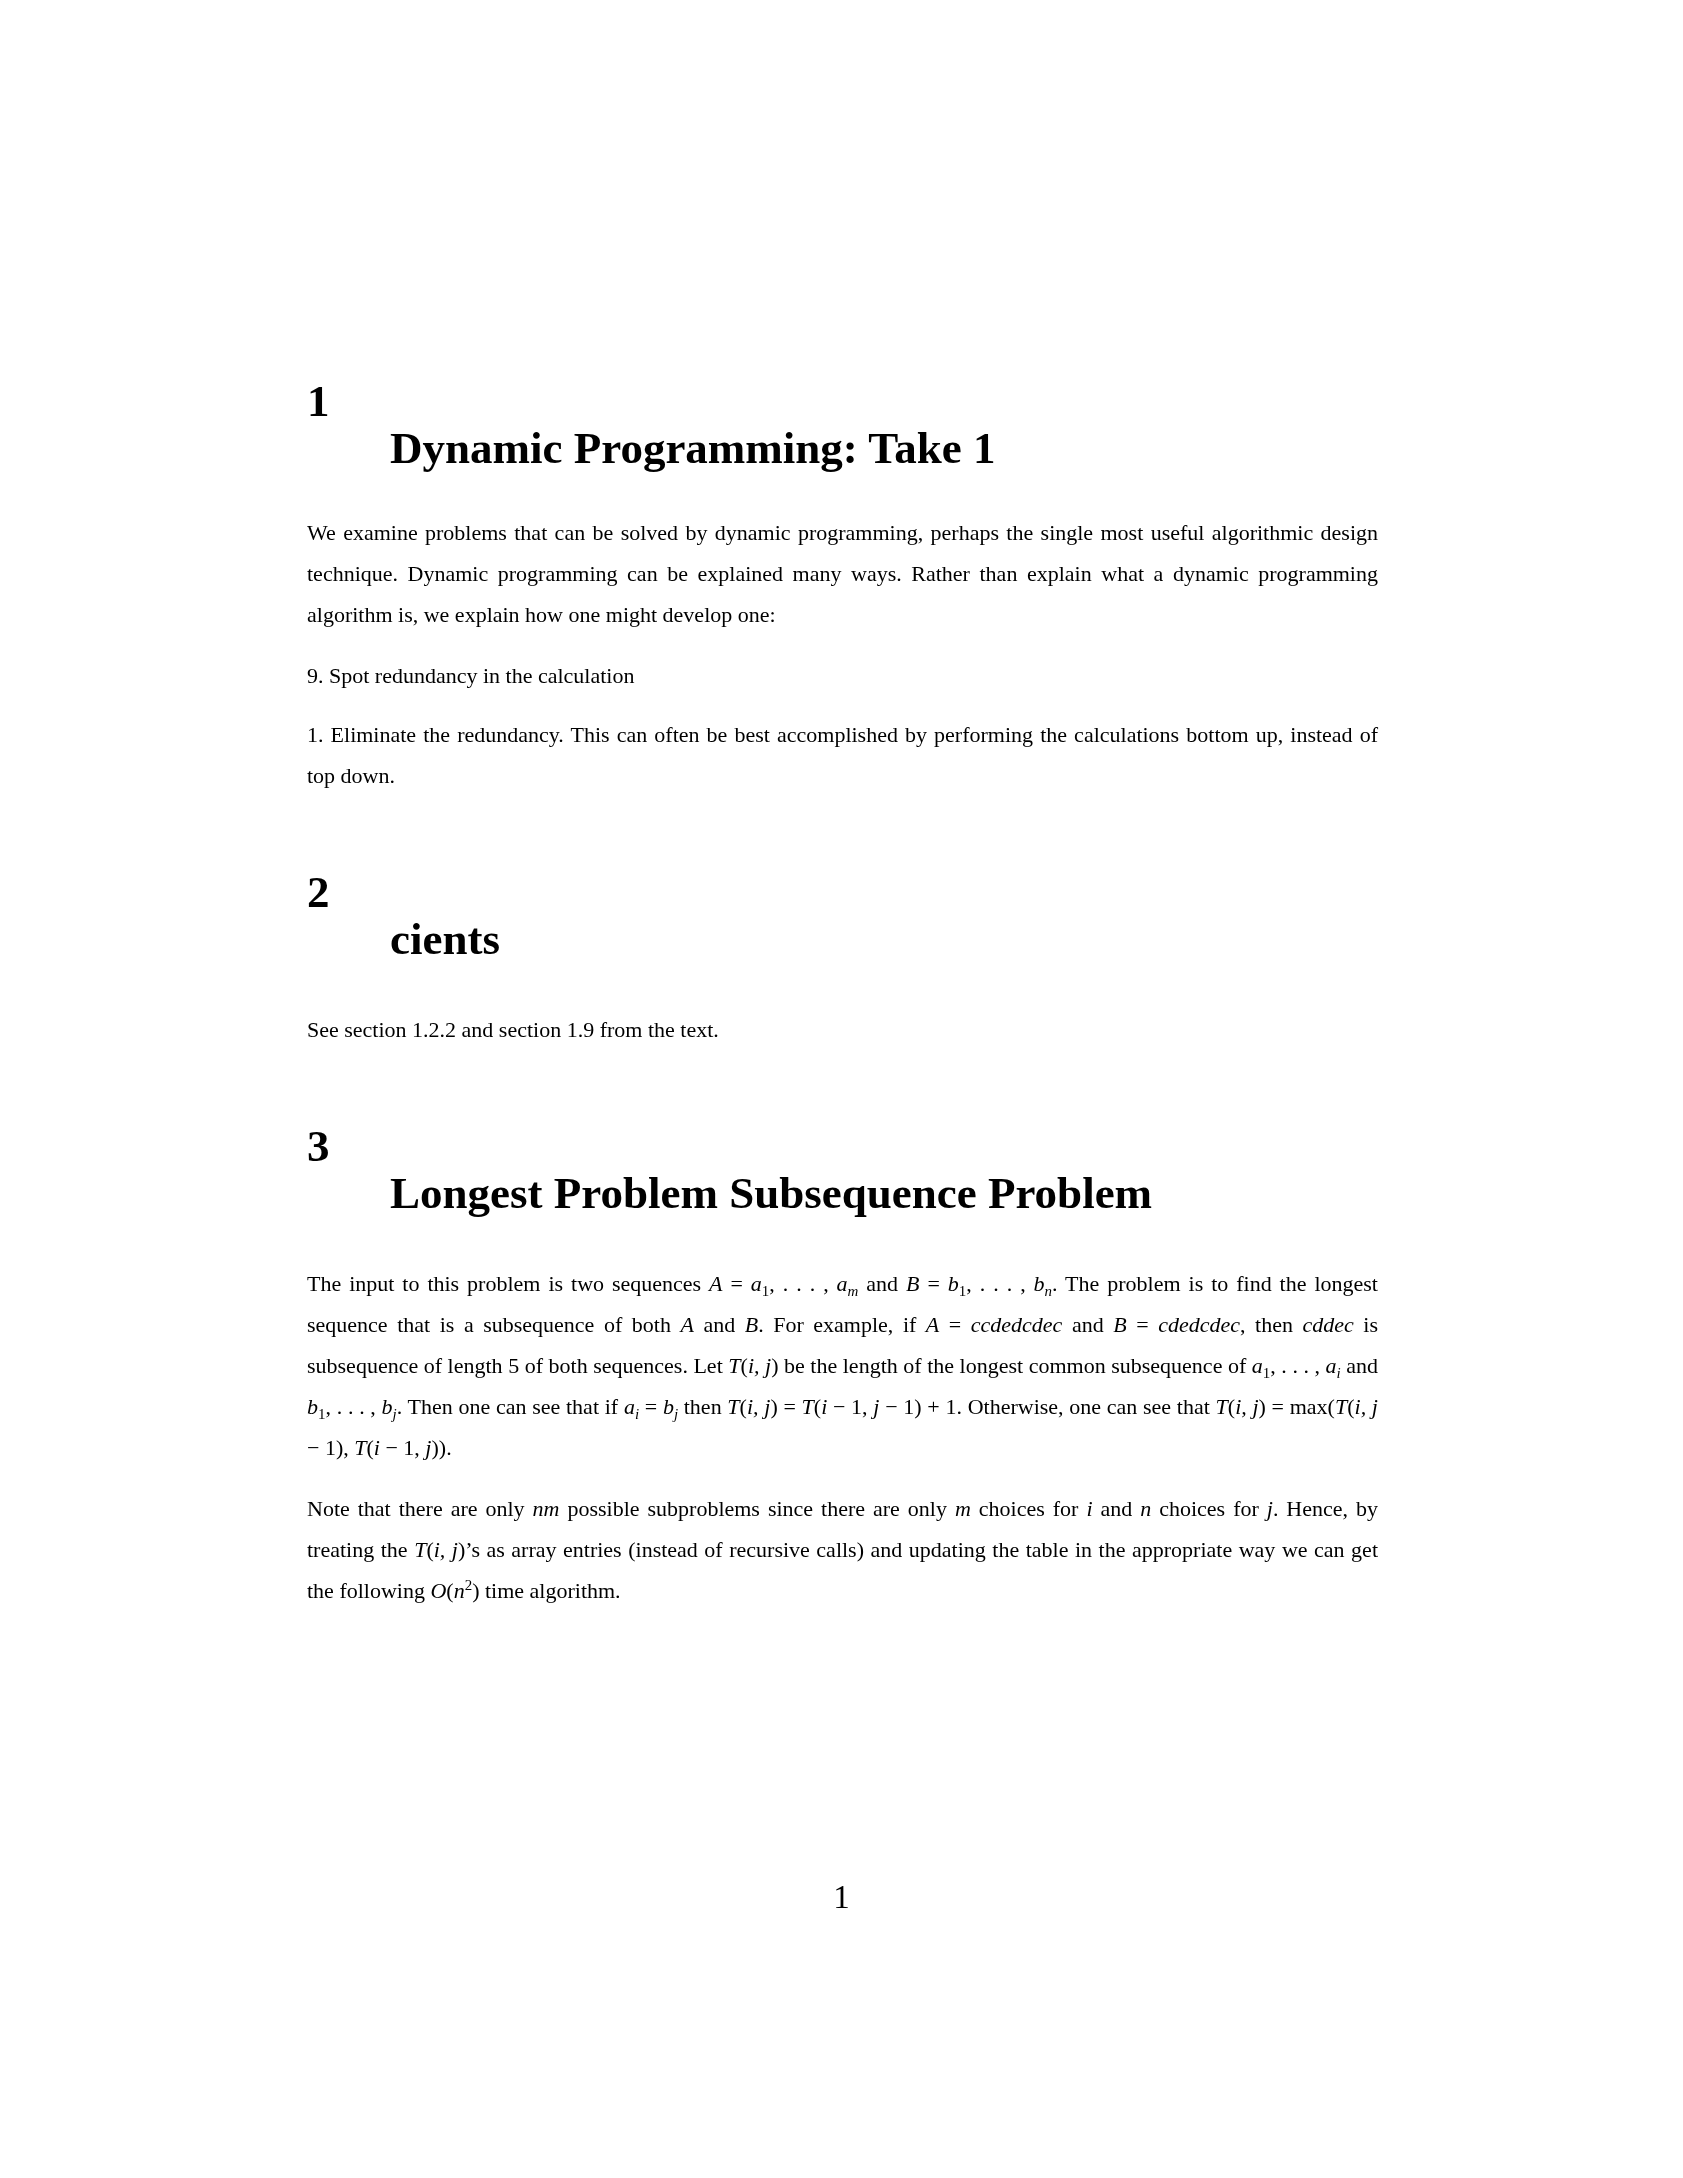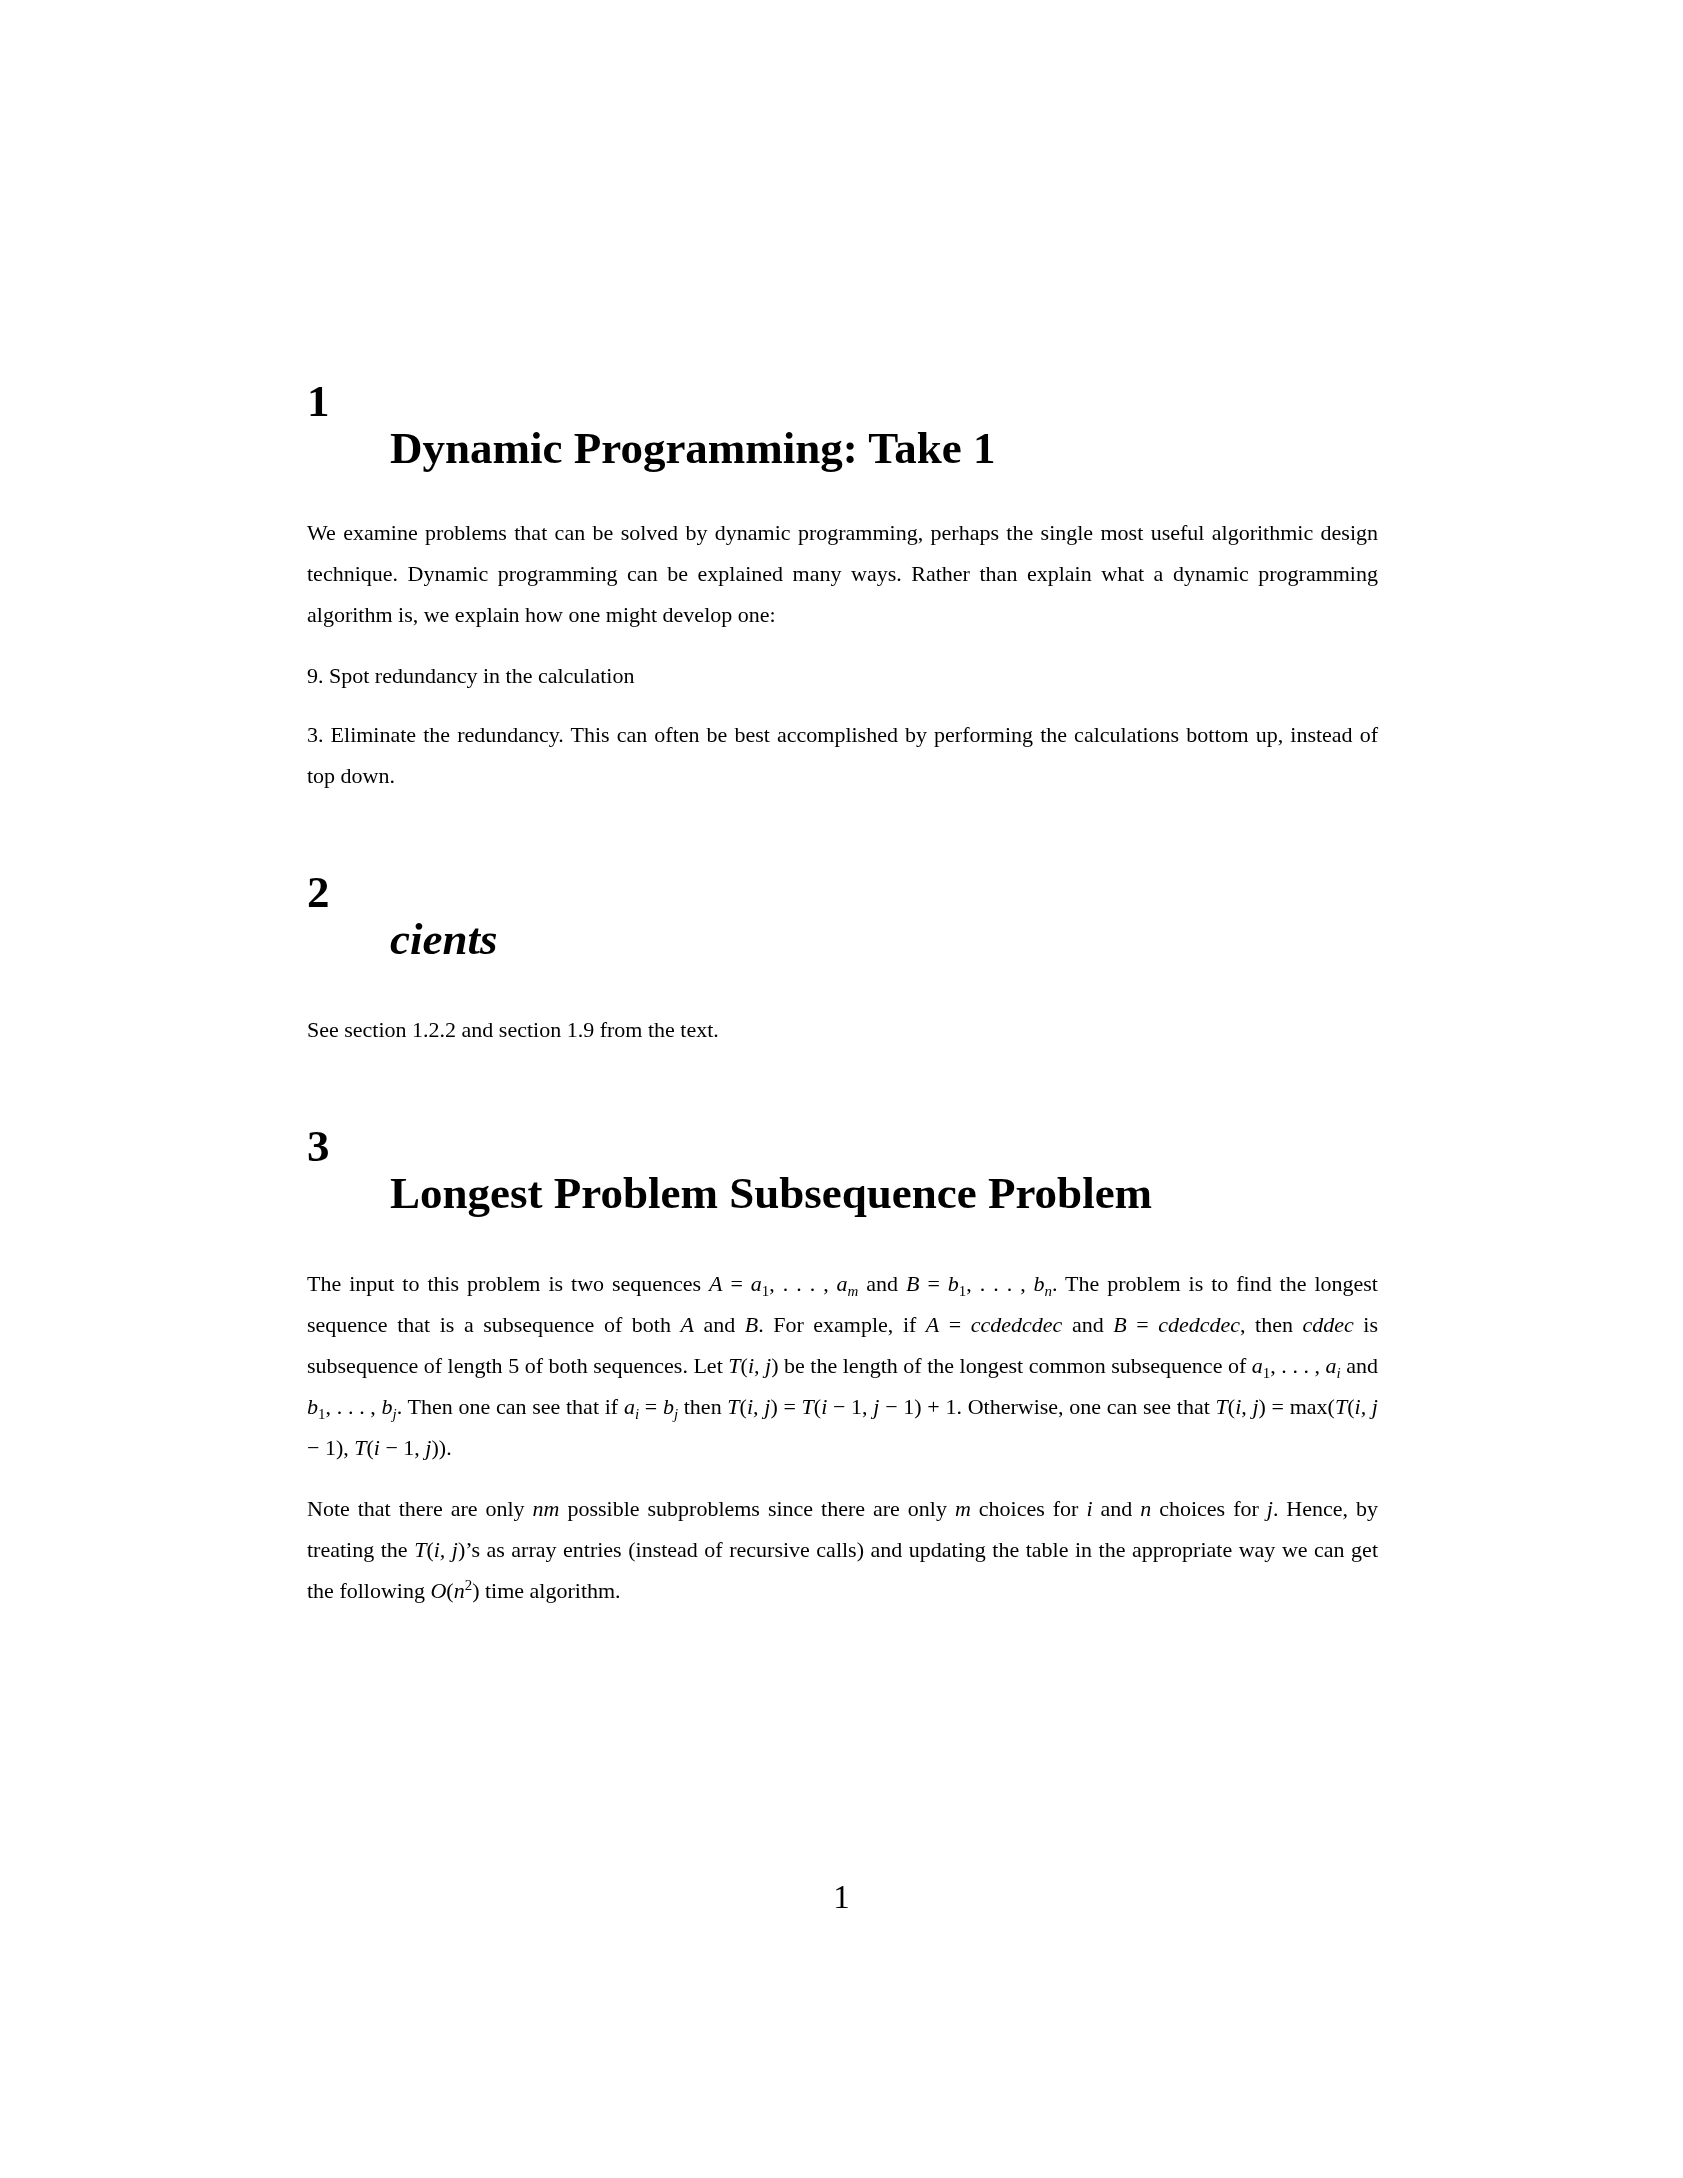--- a/index.html
+++ b/index.html
@@ -37,21 +37,21 @@
     margin-bottom: 42px;
   }
   .section-heading.h-first { margin-top: 0; margin-bottom: 36px; }
   .sec-num { width: 83px; flex-shrink: 0; }
   .sec-title { flex: 1; margin-top: 47px; }
   .justified-line {
     display: block;
     text-align: justify;
     text-align-last: justify;
   }
-  .title-line { display: block; font-style: italic; }
+  .title-line { display: block; }
   .page-footer {
     position: absolute;
     top: 1879px;
     left: 0;
     width: 100%;
     text-align: center;
   }
   .page-number { font-size: 33px; }
 </style>
 </head>
@@ -60,21 +60,21 @@
 <div class="page">
   <main class="content">
 
     <section class="doc-section">
       <div class="section-heading h-first">
         <span class="sec-num">1</span>
         <span class="sec-title">Dynamic Programming: Take 1</span>
       </div>
       <p class="para">We examine problems that can be solved by dynamic programming, perhaps the single most useful algorithmic design technique. Dynamic programming can be explained many ways. Rather than explain what a dynamic programming algorithm is, we explain how one might develop one:</p>
       <p class="para list-item">9. Spot redundancy in the calculation</p>
-      <p class="para list-item">3. Eliminate the redundancy. This can often be best accomplished by performing the calculations bottom up, instead of top down.</p>
+      <p class="para list-item">1. Eliminate the redundancy. This can often be best accomplished by performing the calculations bottom up, instead of top down.</p>
     </section>
 
     <section class="doc-section">
       <div class="section-heading">
         <span class="sec-num">2</span>
         <span class="sec-title">
           <span class="title-line">cients</span>
         </span>
       </div>
       <p class="para">See section 1.2.2 and section 1.9 from the text.</p>

